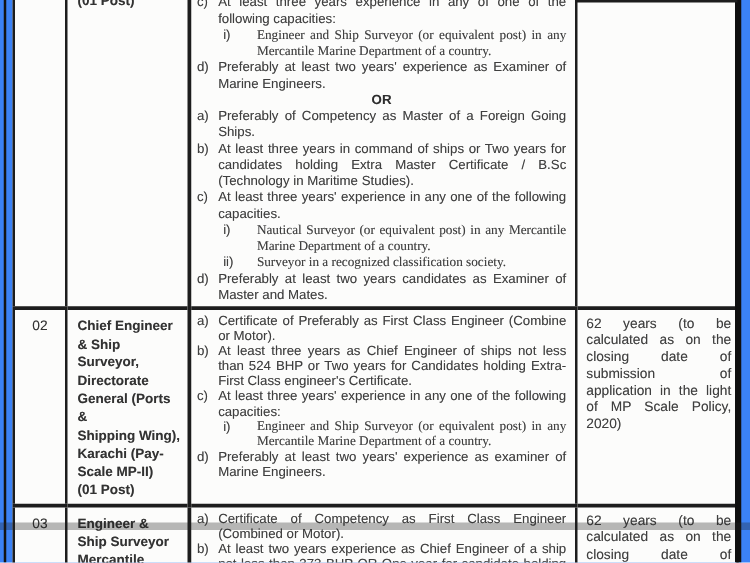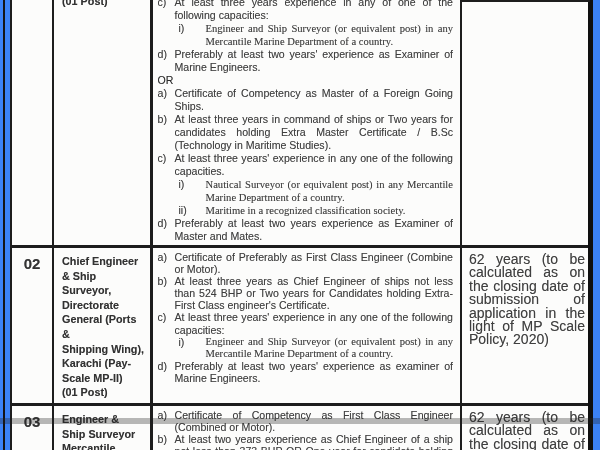--- a/index.html
+++ b/index.html
@@ -25,43 +25,43 @@
   }
   td { border:2px solid #1d1d1d; vertical-align:top; overflow:hidden; }
   tr.r2 td, tr.r3 td { border-top-width:3px; }
   td.c-req { border-left-width:3px; }
 
   tr.r1 { height:230px; }
   tr.r2 { height:136px; }
   tr.r3 { height:112px; }
 
   td.c-sno {
-    text-align:center; font-weight:bold; font-size:15px; color:#333;
+    text-align:center; font-weight:normal; font-size:11px; color:#333;
     padding-top:7px;
   }
   td.c-pos {
     font-weight:bold; font-size:10.8px; line-height:14.6px; color:#323232;
     padding:6px 3px 3px 8px; white-space:pre-line;
   }
   tr.r1 td.c-pos { padding-top:0; line-height:14px; }
   td.c-req { font-size:10.6px; padding:2px 7px 2px 5px; }
   tr.r1 td.c-req { line-height:13px; }
   tr.r2 td.c-req, tr.r3 td.c-req { line-height:12.1px; padding-top:3px; }
   td.c-age {
-    font-size:14px; line-height:13.4px; text-align:justify;
+    font-size:11px; line-height:13.4px; text-align:justify;
     padding:5px 4px 2px 7px;
   }
 
   .req-item { display:flex; }
   .req-label { flex:none; width:17px; }
   .req-text { flex:1; text-align:justify; }
   .req-sub { display:flex; padding-left:21px; }
   .sub-label { flex:none; width:27px; }
   .sub-text { flex:1; text-align:justify;font-family:Liberation Serif, serif; }
-  .or-sep { font-weight:normal; color:#2e2e2e; }
+  .or-sep { text-align:center; font-weight:bold; color:#2e2e2e; }
 </style>
 </head>
 <body>
 
 <div class="page">
 
   <div class="left-scan-line"></div>
 
   <table class="jobs">
     <colgroup>
@@ -87,41 +87,41 @@
               </div>
               <div class="req-item">
                 <span class="req-label">d)</span>
                 <span class="req-text">Preferably at least two years' experience as Examiner of Marine Engineers.</span>
               </div>
             </div>
           <div class="or-sep">OR</div>
           <div>
               <div class="req-item">
                 <span class="req-label">a)</span>
-                <span class="req-text">Certificate of Competency as Master of a Foreign Going Ships.</span>
+                <span class="req-text">Preferably of Competency as Master of a Foreign Going Ships.</span>
               </div>
               <div class="req-item">
                 <span class="req-label">b)</span>
                 <span class="req-text">At least three years in command of ships or Two years for candidates holding Extra Master Certificate / B.Sc (Technology in Maritime Studies).</span>
               </div>
               <div class="req-item">
                 <span class="req-label">c)</span>
                 <span class="req-text">At least three years' experience in any one of the following capacities.</span>
               </div>
               <div class="req-sub">
                 <span class="sub-label">i)</span>
                 <span class="sub-text">Nautical Surveyor (or equivalent post) in any Mercantile Marine Department of a country.</span>
               </div>
               <div class="req-sub">
                 <span class="sub-label">ii)</span>
-                <span class="sub-text">Maritime in a recognized classification society.</span>
+                <span class="sub-text">Surveyor in a recognized classification society.</span>
               </div>
               <div class="req-item">
                 <span class="req-label">d)</span>
-                <span class="req-text">Preferably at least two years experience as Examiner of Master and Mates.</span>
+                <span class="req-text">Preferably at least two years candidates as Examiner of Master and Mates.</span>
               </div>
             </div>
         </td>
         <td class="c-age"></td>
       </tr>
 
       <tr class="r2">
         <td class="c-sno">02</td>
         <td class="c-pos">Chief Engineer
 &amp; Ship Surveyor,

